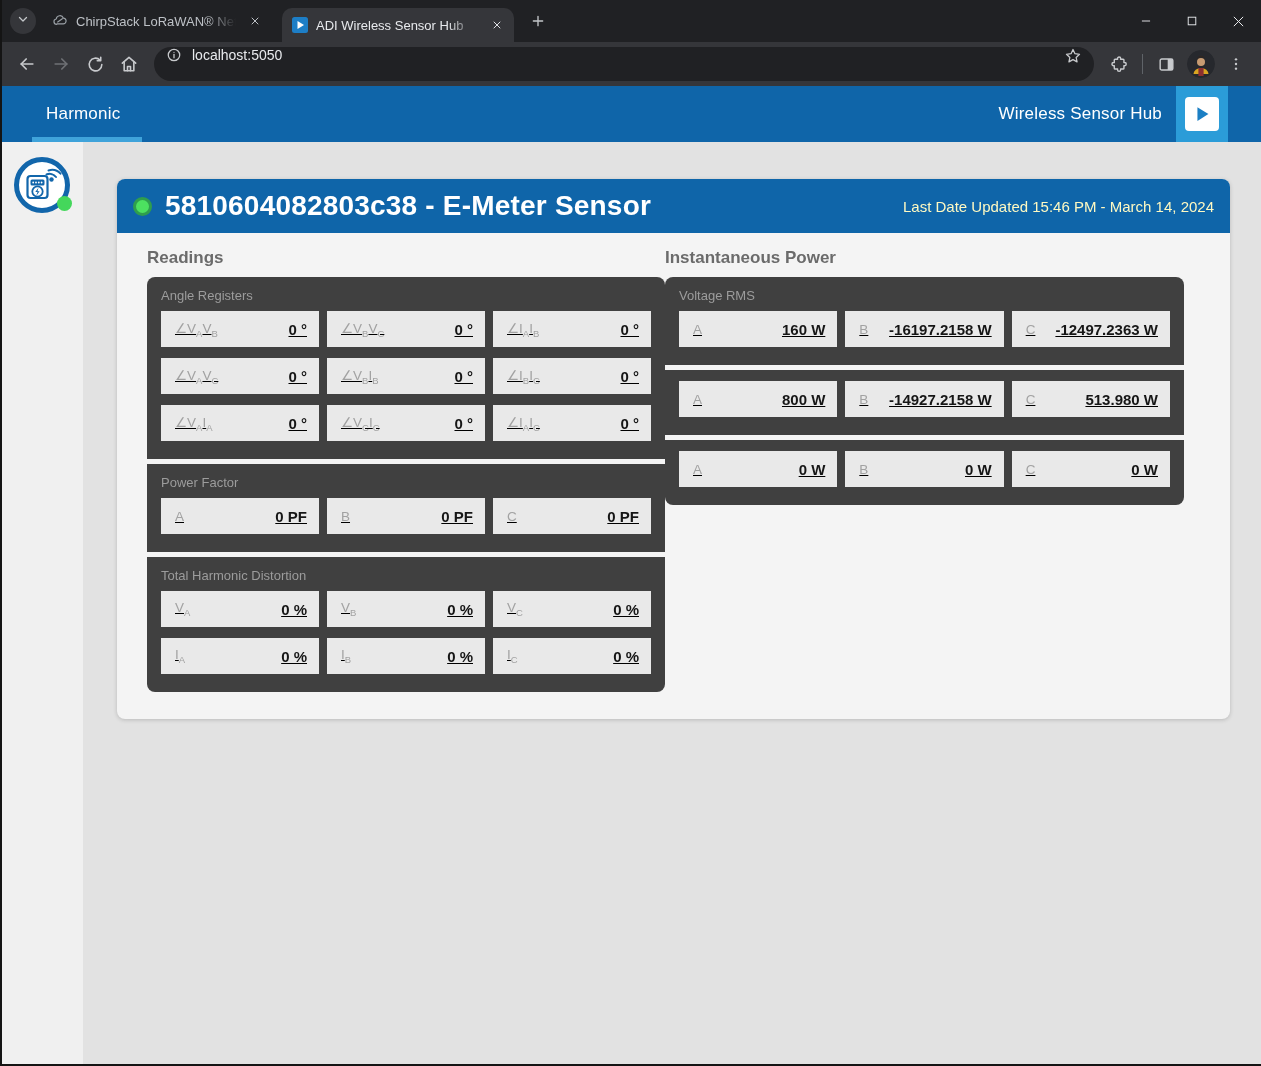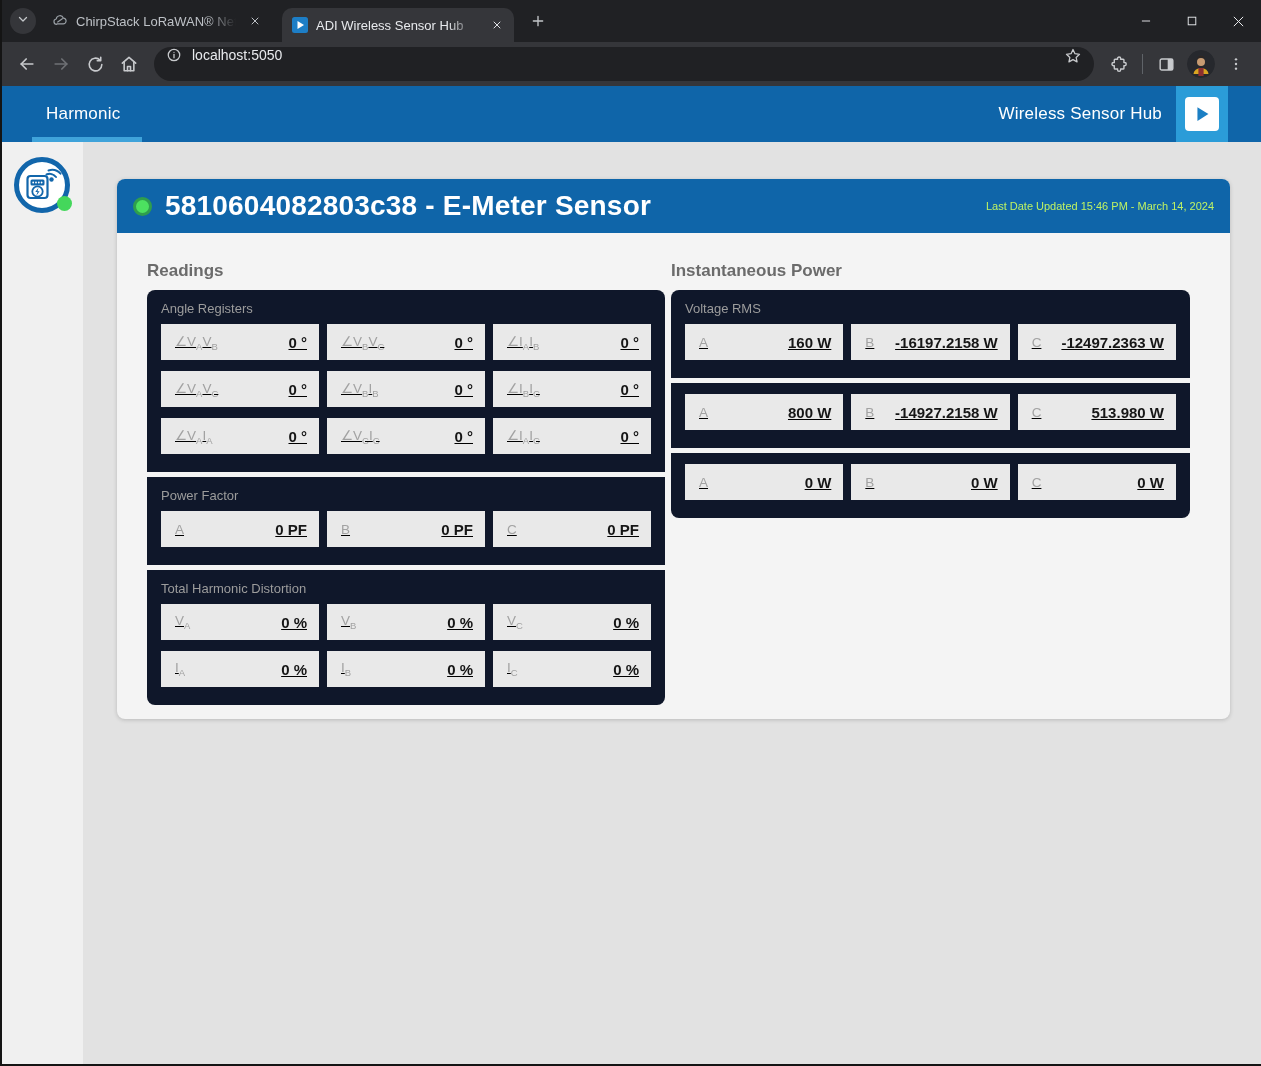--- a/index.html
+++ b/index.html
@@ -47,27 +47,27 @@
   .device-logo { position:relative; width:60px; height:60px; }
   .logo-green-dot { position:absolute; width:15px; height:15px; border-radius:50%; background:#44d75b; right:1px; bottom:5px; }
   .main { flex:1; position:relative; }
 
   
   .device-card { position:absolute; left:34px; top:37px; width:1113px; height:540px; background:#f4f4f4;
                  border-radius:8px; box-shadow:0 1px 4px rgba(0,0,0,.18); }
   .card-header { height:54px; background:#0f65a9; border-radius:8px 8px 0 0; display:flex; align-items:center; padding:0 16px; }
   .status-dot { width:19px; height:19px; border-radius:50%; background:#4ce160; border:3px solid #2f9e4d; flex:none; }
   .device-title { color:#ffffff; font-weight:bold; font-size:28px; margin-left:13px; letter-spacing:.2px; white-space:nowrap; }
-  .updated-text { margin-left:auto; color:#bef264; font-size:11px; white-space:nowrap; }
-  .card-body { display:flex; padding:28px 0 0 30px; gap:6px; }
+  .updated-text { margin-left:auto; color:#fef9c3; font-size:15px; white-space:nowrap; }
+  .card-body { display:flex; padding:15px 0 0 30px; gap:0; }
   .column { width:518px; display:flex; flex-direction:column; flex:none; }
   .column:last-child { width:519px; }
   .column-heading { color:#6b6b6b; font-weight:bold; font-size:17px; margin-bottom:9px; }
   .panel-stack { display:flex; flex-direction:column; gap:5px; }
-  .panel { background:#0f172a; padding:11px 14px 18px 14px; }
+  .panel { background:#404040; padding:11px 14px 18px 14px; }
   .panel:first-child { border-radius:8px 8px 0 0; }
   .panel:last-child { border-radius:0 0 8px 8px; }
   .panel:only-child { border-radius:8px; }
   .panel-label { color:#9c9c9c; font-size:13px; margin-bottom:8px; }
   .fields { display:grid; grid-template-columns:repeat(3,1fr); column-gap:8px; row-gap:11px; }
   .field { height:36px; background:#e9e9e9; border-radius:0; display:flex; align-items:center;
            justify-content:space-between; padding:0 12px 0 14px; overflow:hidden;text-decoration:underline; }
   .field-label { color:#a2a2a2; font-size:13.5px; white-space:nowrap; }
   .field-label sub { font-size:9.5px; }
   .field-value { color:#161616; font-weight:bold; font-size:15px; white-space:nowrap; margin-left:6px; }

